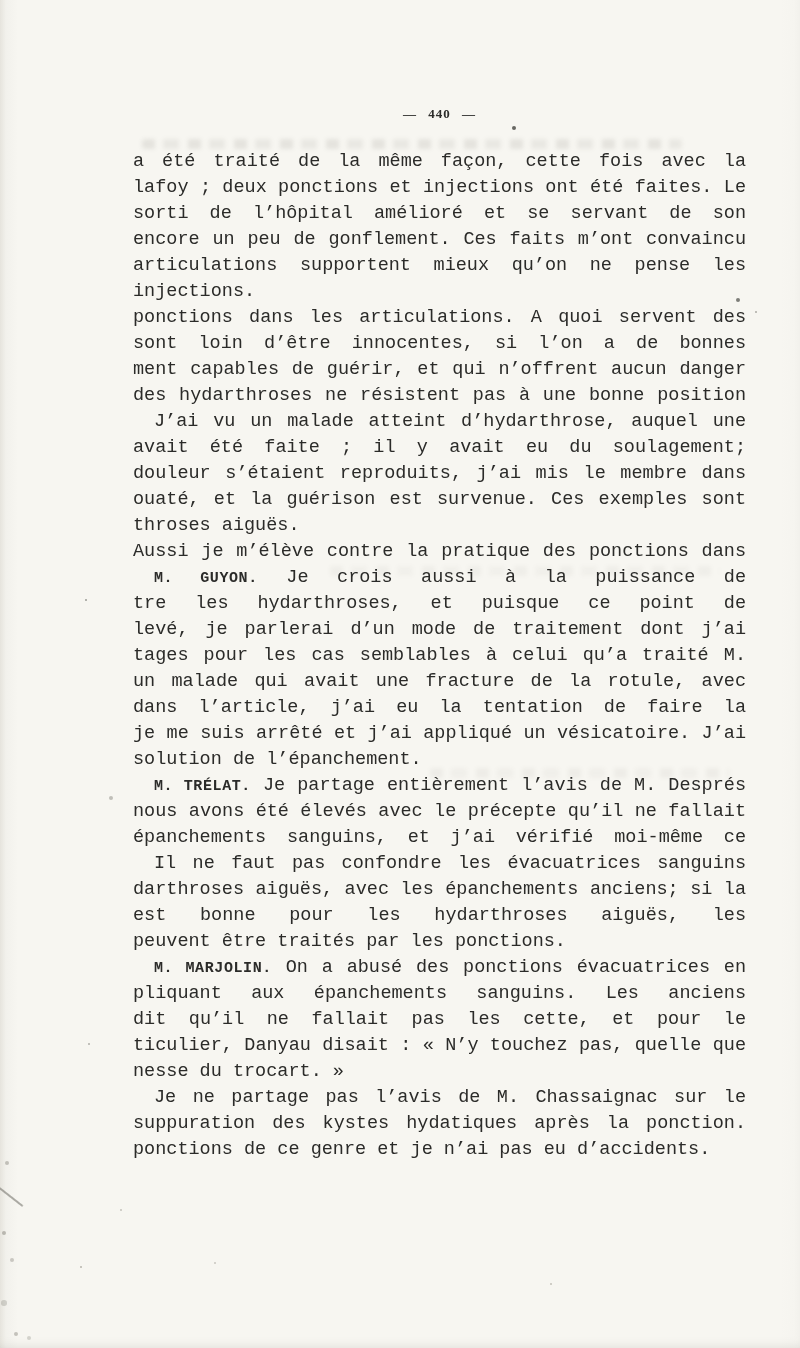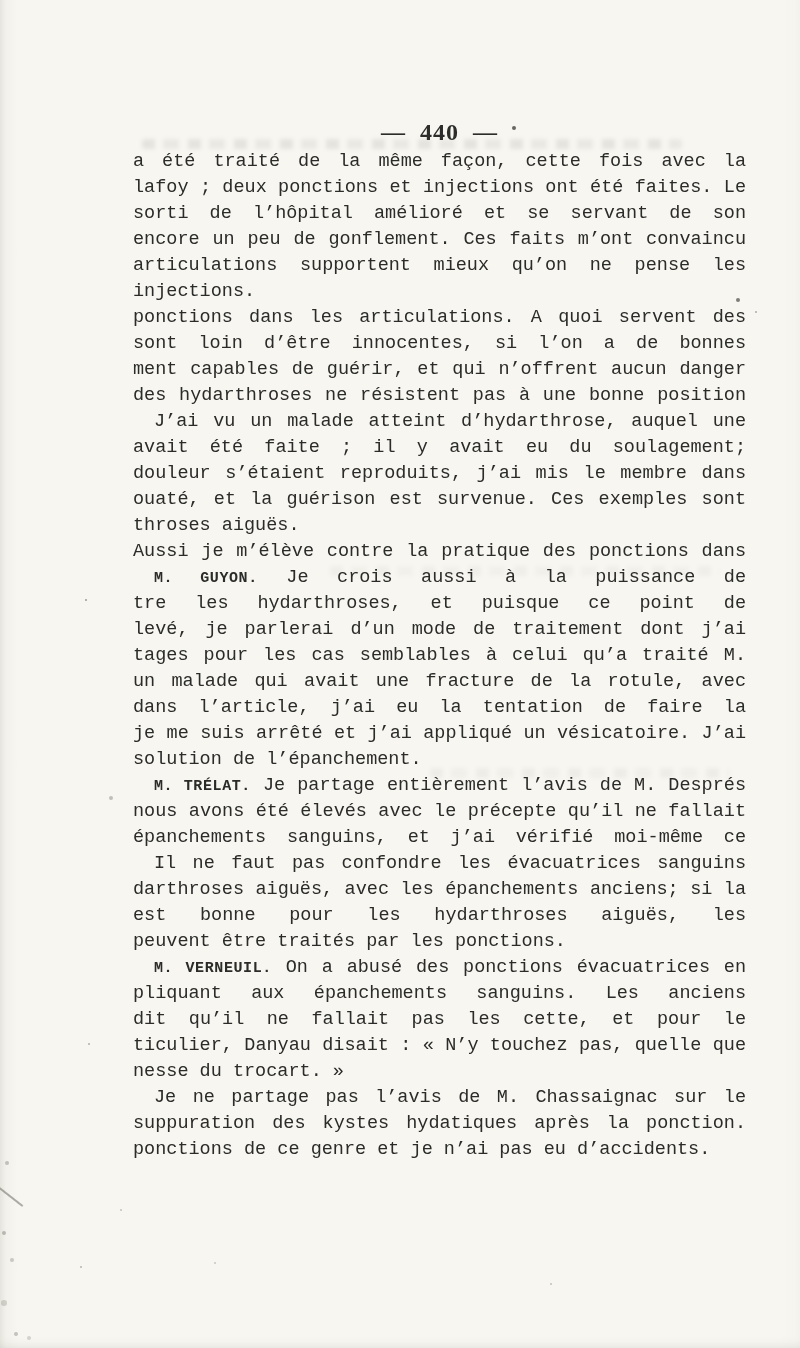--- a/index.html
+++ b/index.html
@@ -19,26 +19,25 @@
     background:
       linear-gradient(90deg, #e9e7e0 0px, #f2f1ec 6px, #f7f6f1 18px, #f7f6f1 780px, #f5f4ef 800px);
     box-shadow: inset 0 -6px 14px -10px rgba(140,138,130,0.45);
   }
   .page-number {
     position: absolute;
     top: 106px;
     left: 133px;
     width: 613px;
     text-align: center;
-    font-size: 24px;
+    font-size: 13px;
     font-weight: bold;
     color: #2c2c2a;
     word-spacing: 7px;
     letter-spacing: 1px;
-    margin-top: 13px;
   }
   .text-block {
     position: absolute;
     top: 149px;
     left: 133px;
     width: 613px;
     color: #2b2b29;
     font-family: Liberation Mono, monospace;
   }
   .line {
@@ -141,21 +140,21 @@
       <div class="line">dans l’article, j’ai eu la tentation de faire la ponction capillaire, mais</div>
       <div class="line">je me suis arrêté et j’ai appliqué un vésicatoire. J’ai obtenu la ré-</div>
       <div class="line short">solution de l’épanchement.</div>
       <div class="line indent"><span class="speaker">M. TRÉLAT.</span> Je partage entièrement l’avis de M. Després ; oui,</div>
       <div class="line">nous avons été élevés avec le précepte qu’il ne fallait pas ouvrir les</div>
       <div class="line">épanchements sanguins, et j’ai vérifié moi-même ce précepte, ce</div>
       <div class="line indent">Il ne faut pas confondre les évacuatrices sanguins récents, les hy-</div>
       <div class="line">darthroses aiguës, avec les épanchements anciens; si la compression</div>
       <div class="line">est bonne pour les hydarthroses aiguës, les épanchements anciens</div>
       <div class="line short">peuvent être traités par les ponctions.</div>
-      <div class="line indent"><span class="speaker">M. VERNEUIL.</span> On a abusé des ponctions évacuatrices en les ap-</div>
+      <div class="line indent"><span class="speaker">M. MARJOLIN.</span> On a abusé des ponctions évacuatrices en les ap-</div>
       <div class="line">pliquant aux épanchements sanguins. Les anciens chirurgiens ont</div>
       <div class="line">dit qu’il ne fallait pas les cette, et pour le céphalématome, en par-</div>
       <div class="line">ticulier, Danyau disait : « N’y touchez pas, quelle que soit la fi-</div>
       <div class="line short">nesse du trocart. »</div>
       <div class="line indent">Je ne partage pas l’avis de M. Chassaignac sur le danger de la</div>
       <div class="line">suppuration des kystes hydatiques après la ponction. J’ai fait des</div>
       <div class="line short">ponctions de ce genre et je n’ai pas eu d’accidents.</div>
     </div>
 
   <div class="specks"></div>

